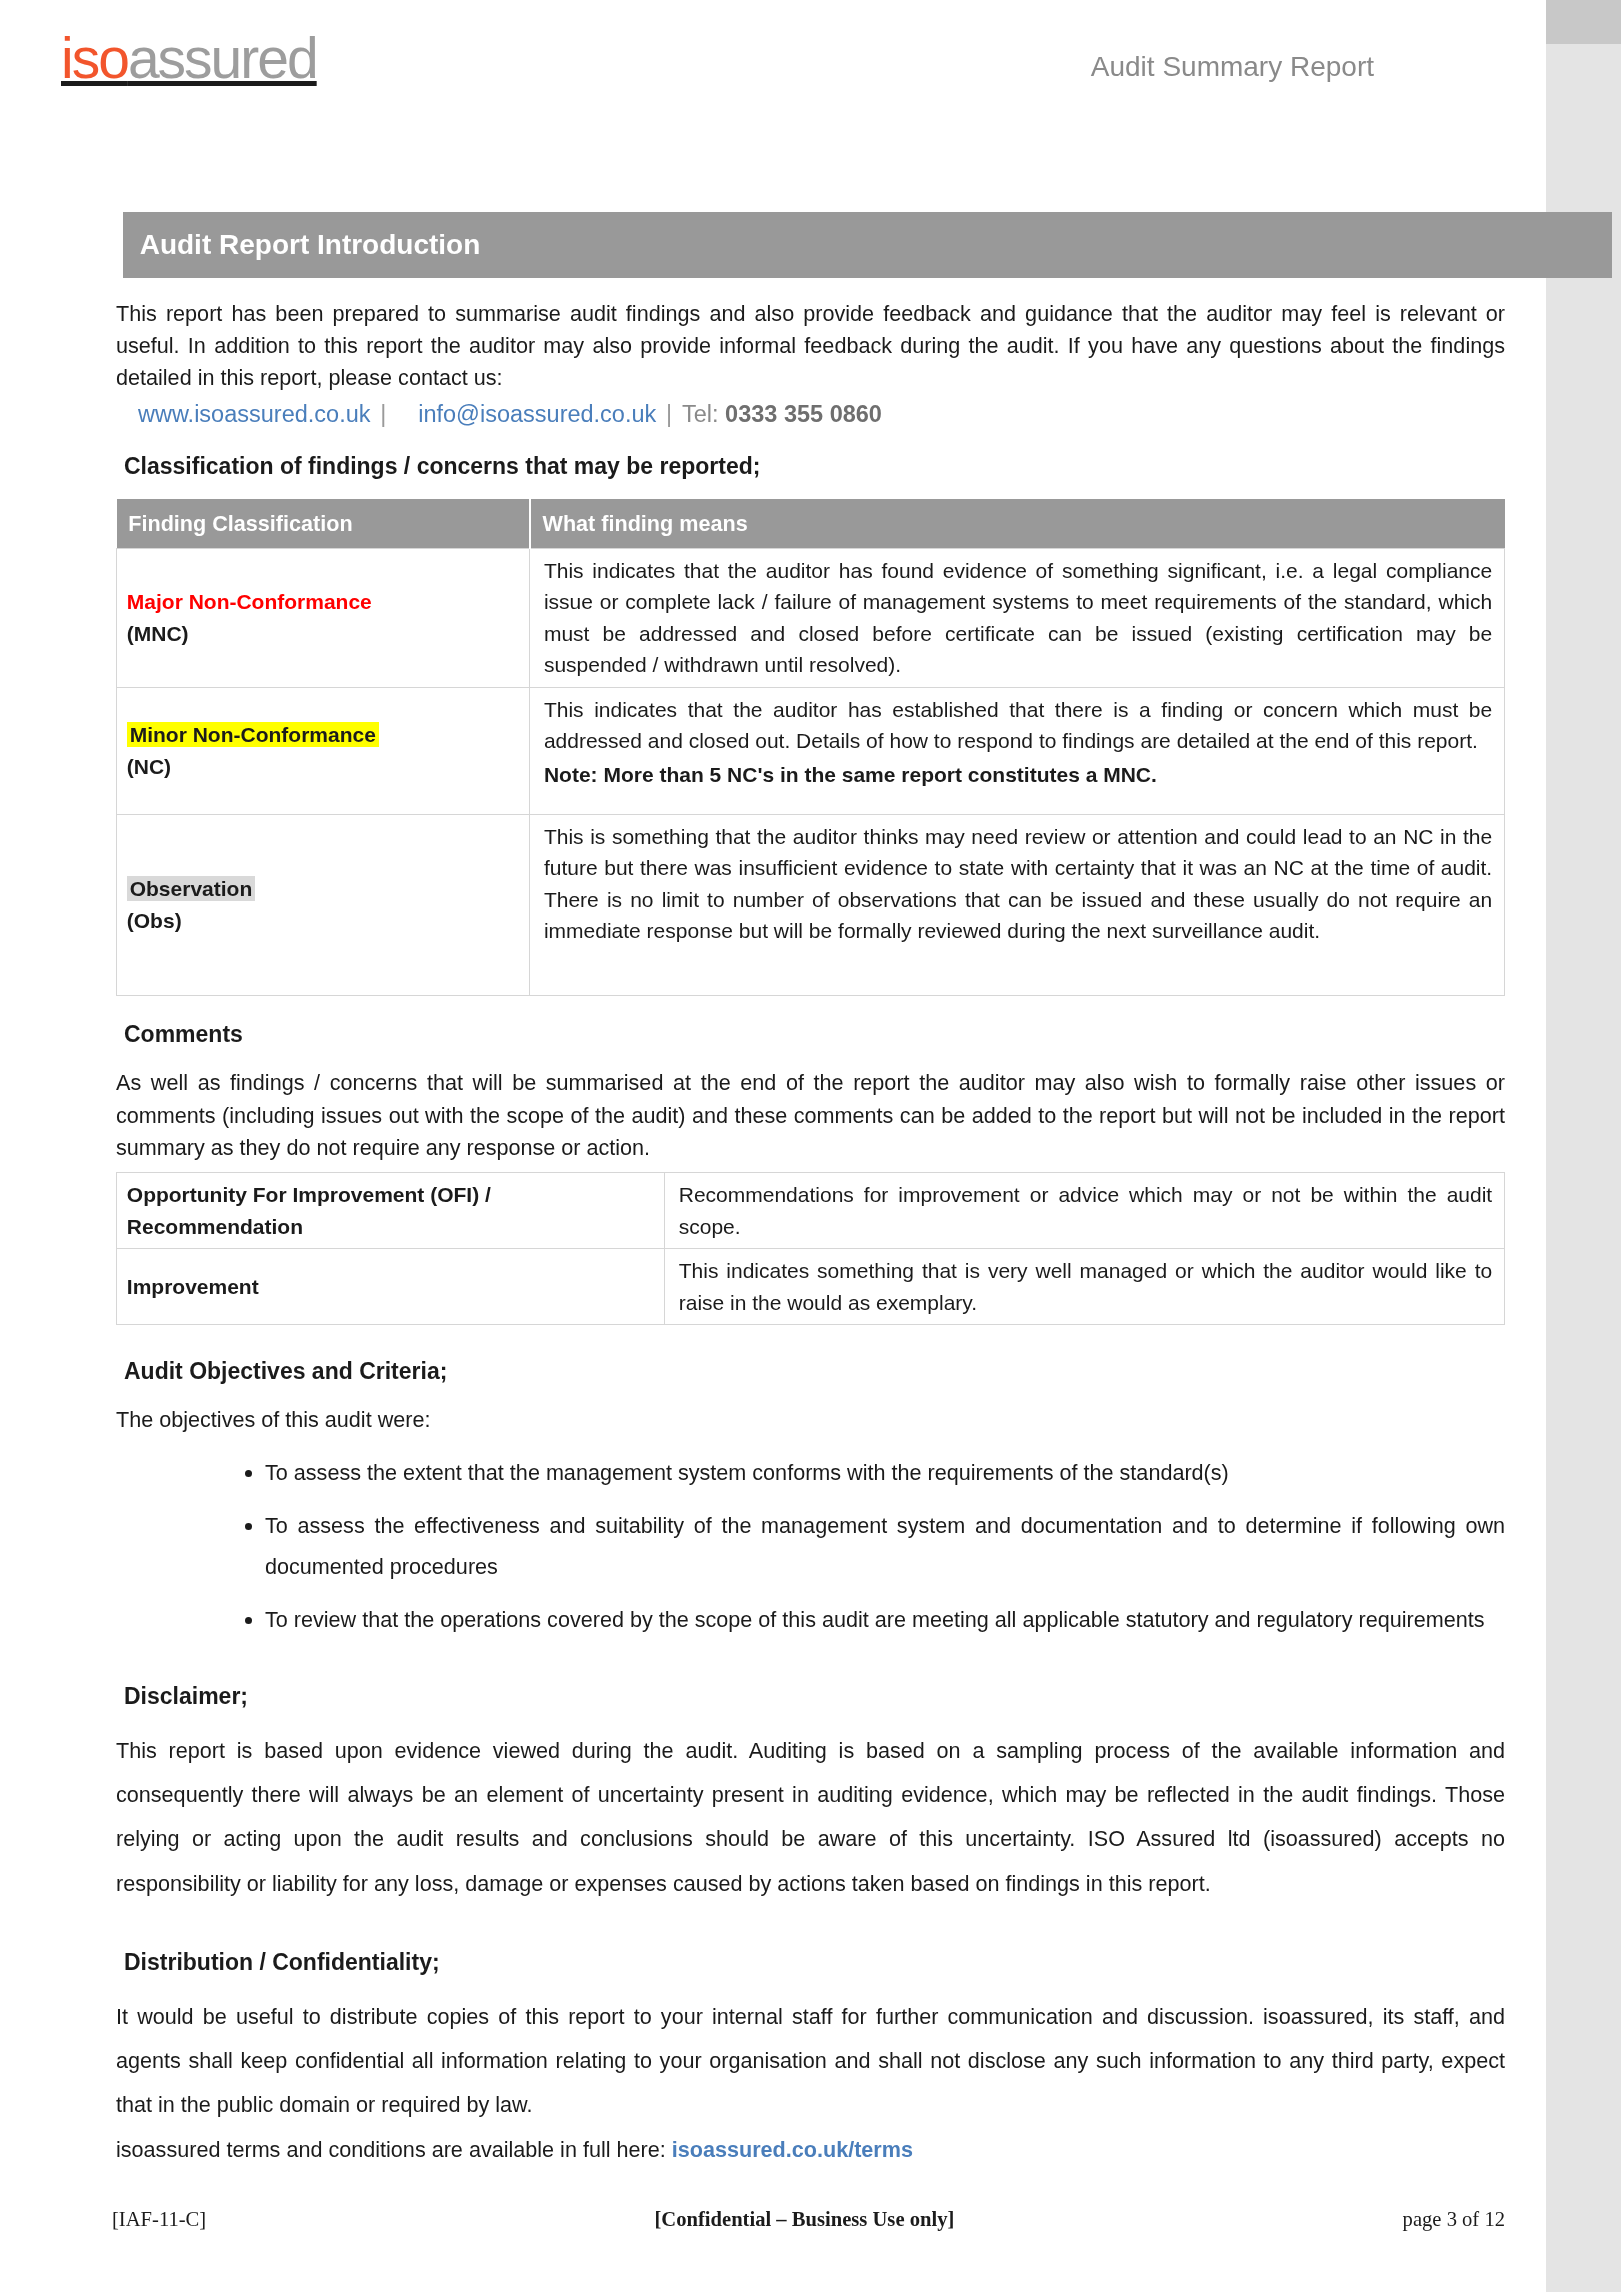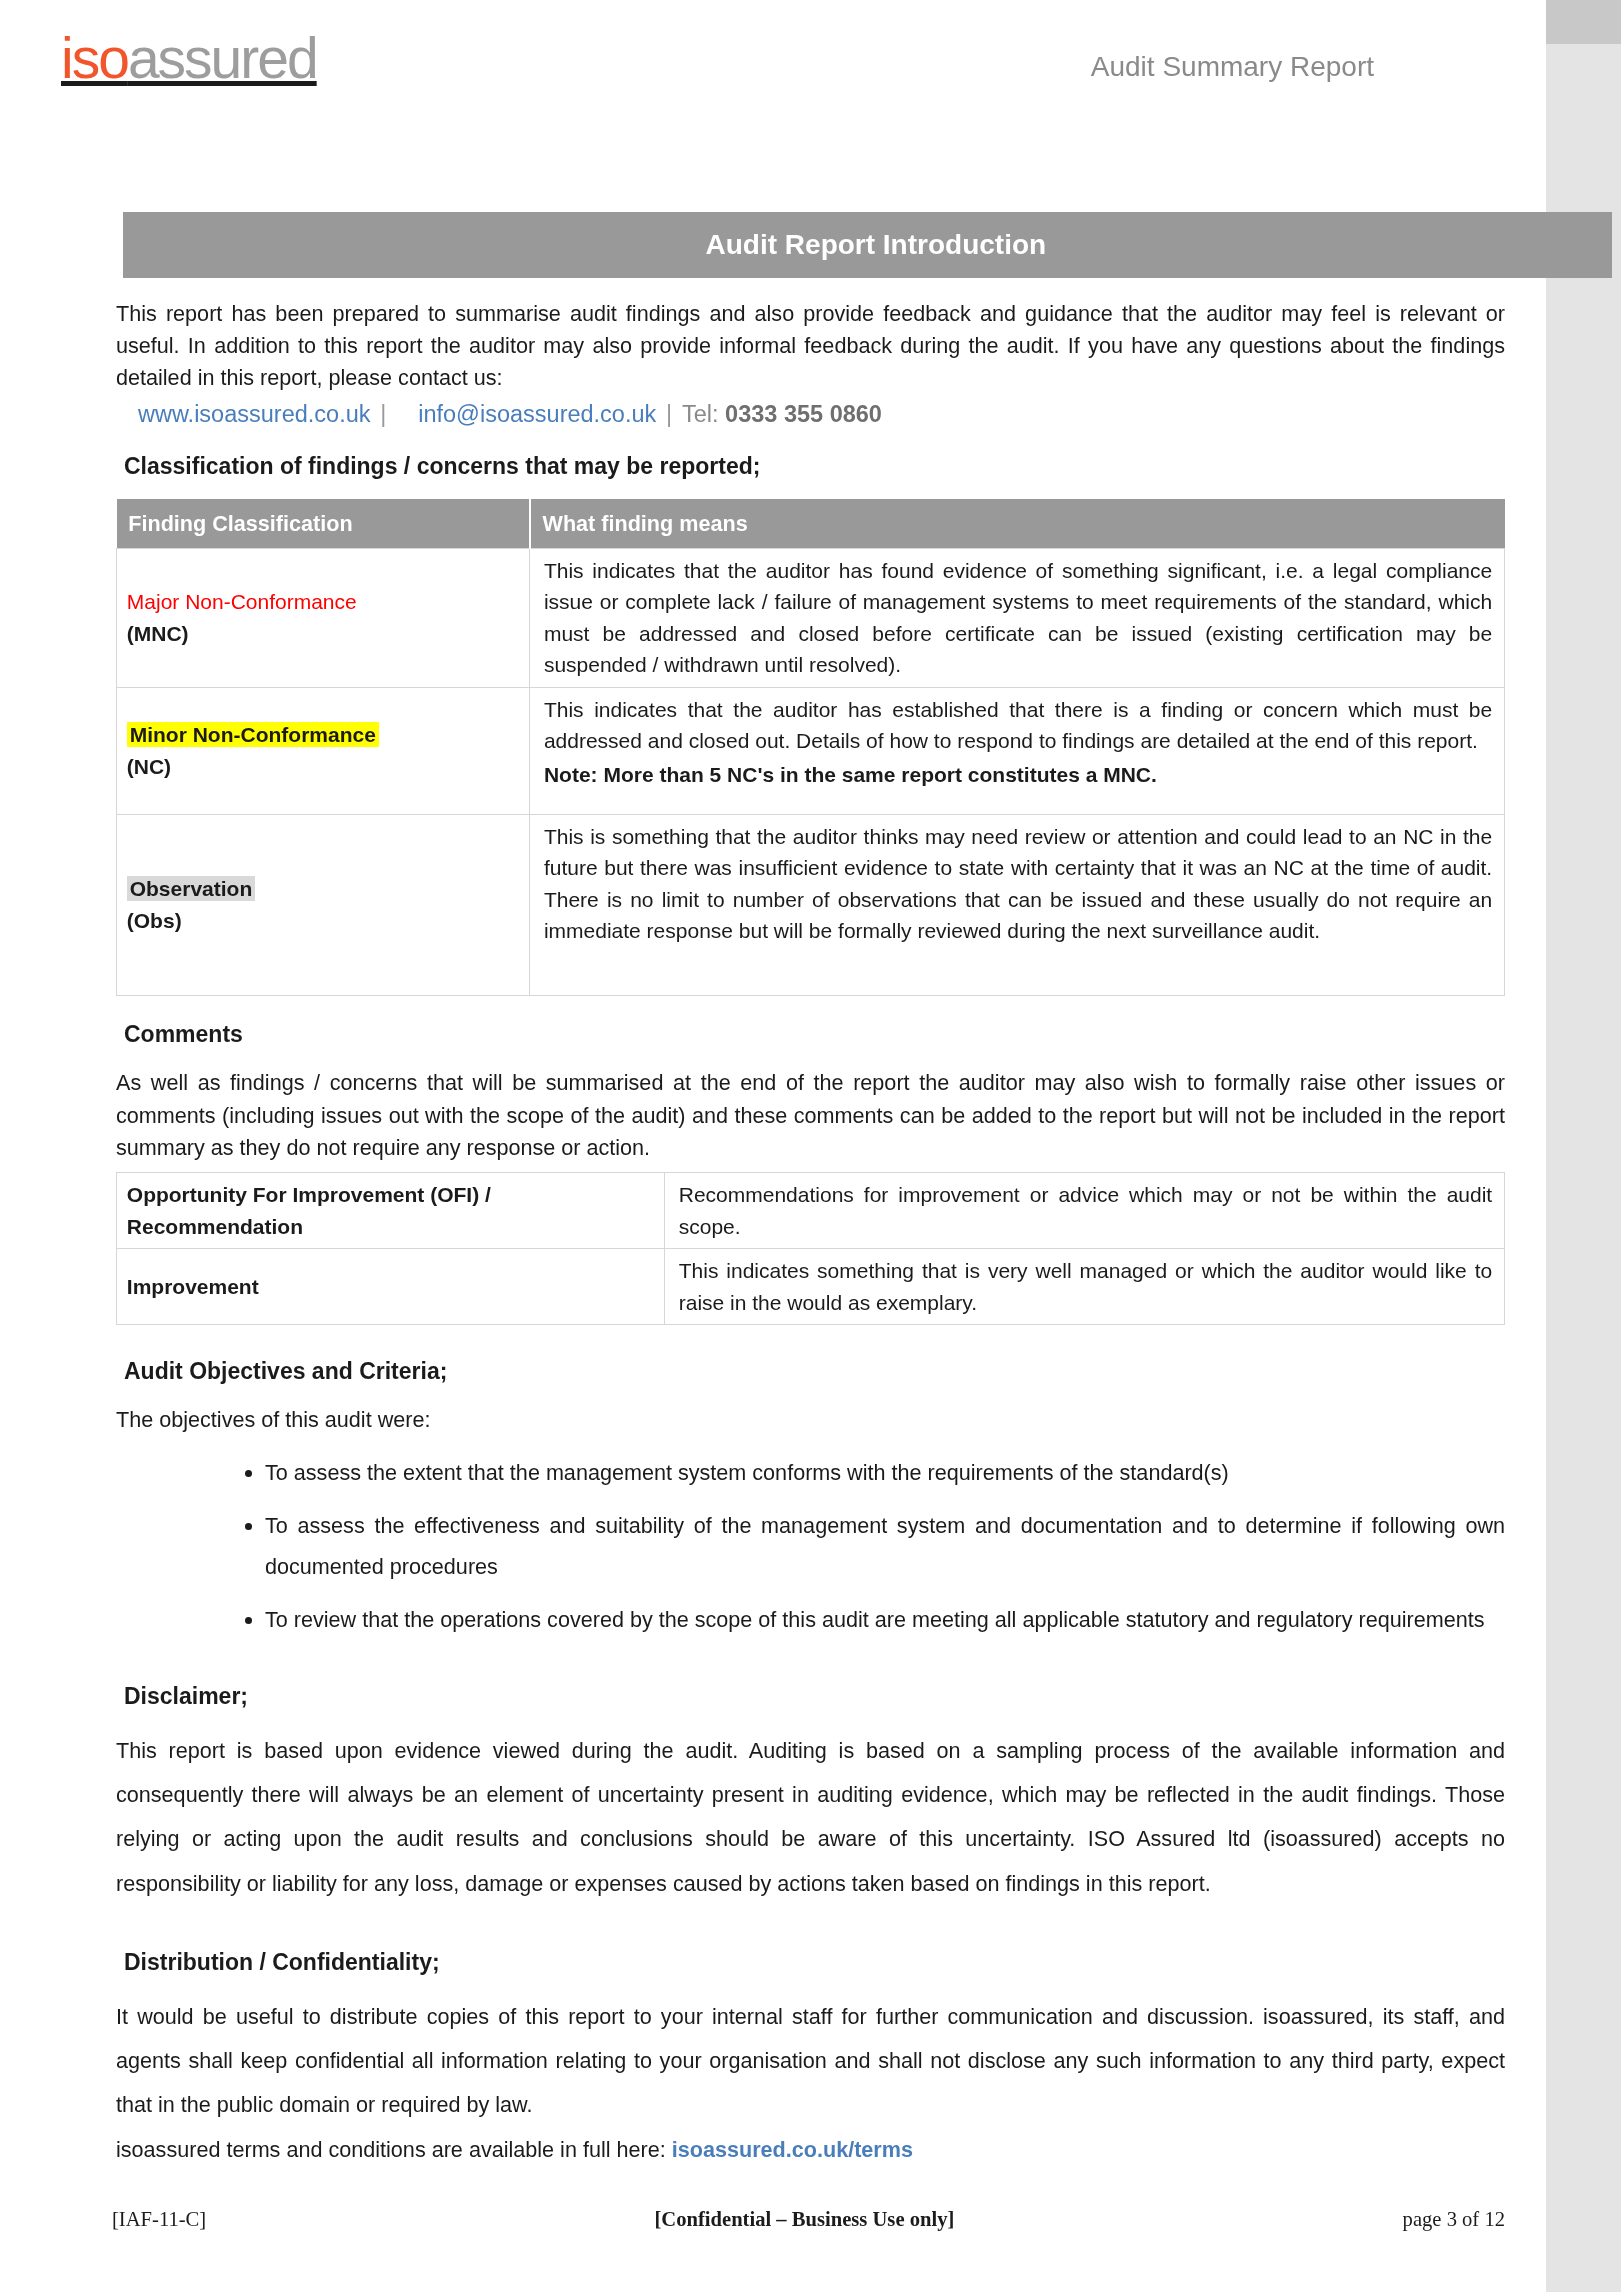--- a/index.html
+++ b/index.html
@@ -28,21 +28,21 @@
   .logo .iso{color:var(--accent-orange);}
   .logo .assured{color:var(--logo-gray);}
   .doc-title{position:absolute;right:247px;top:51px;font-size:28px;color:var(--title-gray);}
 
   .section-bar{
     position:relative;z-index:4;margin-left:123px;width:1489px;height:66px;
     background:var(--bar-gray);
   }
   .section-bar .bar-label{
     display:block;padding-left:16.7px;line-height:66px;color:#ffffff;
-    font-weight:bold;font-size:28px;text-align:center;
+    font-weight:bold;font-size:28px;
   }
 
   .content{position:relative;z-index:3;margin:0 116px;}
   p{margin:0;}
   .body-text{font-size:21.6px;line-height:1.5;text-align:justify;}
   .intro-para{margin-top:19.6px;}
   .contact-line{margin-top:5.9px;font-size:23.5px;}
   .contact-line .link{color:var(--link-blue);text-decoration:none;margin-left:22px;}
   .contact-line .sep{color:#9a9a9a;padding:0 9.8px;}
   .contact-line .tel-label{color:#8a8a8a;}
@@ -53,21 +53,21 @@
   table{width:100%;border-collapse:collapse;margin-top:7.8px;table-layout:fixed;}
   th{
     background:var(--bar-gray);color:#ffffff;text-align:left;font-weight:bold;
     font-size:21.6px;padding:4.9px 11.8px;height:39px;
   }
   th.c1{width:28%;border-right:2.9px solid #ffffff;}
   td{border:1px solid var(--border-gray);font-size:21px;line-height:1.5;}
   td.c1{width:28%;vertical-align:middle;padding:5.9px 9.8px;}
   td.c2{vertical-align:top;padding:5.9px 11.8px 5.9px 13.7px;text-align:justify;}
   tr.r1{height:132px;} tr.r2{height:127px;} tr.r3{height:181px;}
-  .lbl-red{color:var(--mnc-red);font-weight:normal;}
+  .lbl-red{color:var(--mnc-red);font-weight:bold;}
   .hl-yellow{background:var(--hl-yellow);font-weight:bold;padding:1px 2.9px;}
   .hl-gray{background:var(--hl-gray);font-weight:bold;padding:1px 2.9px;}
   .code{font-weight:bold;}
   .note{font-weight:bold;margin-top:2px;}
 
   table.ofi td.c1{width:38%;font-weight:bold;vertical-align:middle;padding:5.9px 9.8px;}
   table.ofi tr{height:72px;}
 
   .objectives-intro{margin-top:11.8px;}
   ul.objectives{margin:15.7px 0 0 0;padding-left:149px;}

